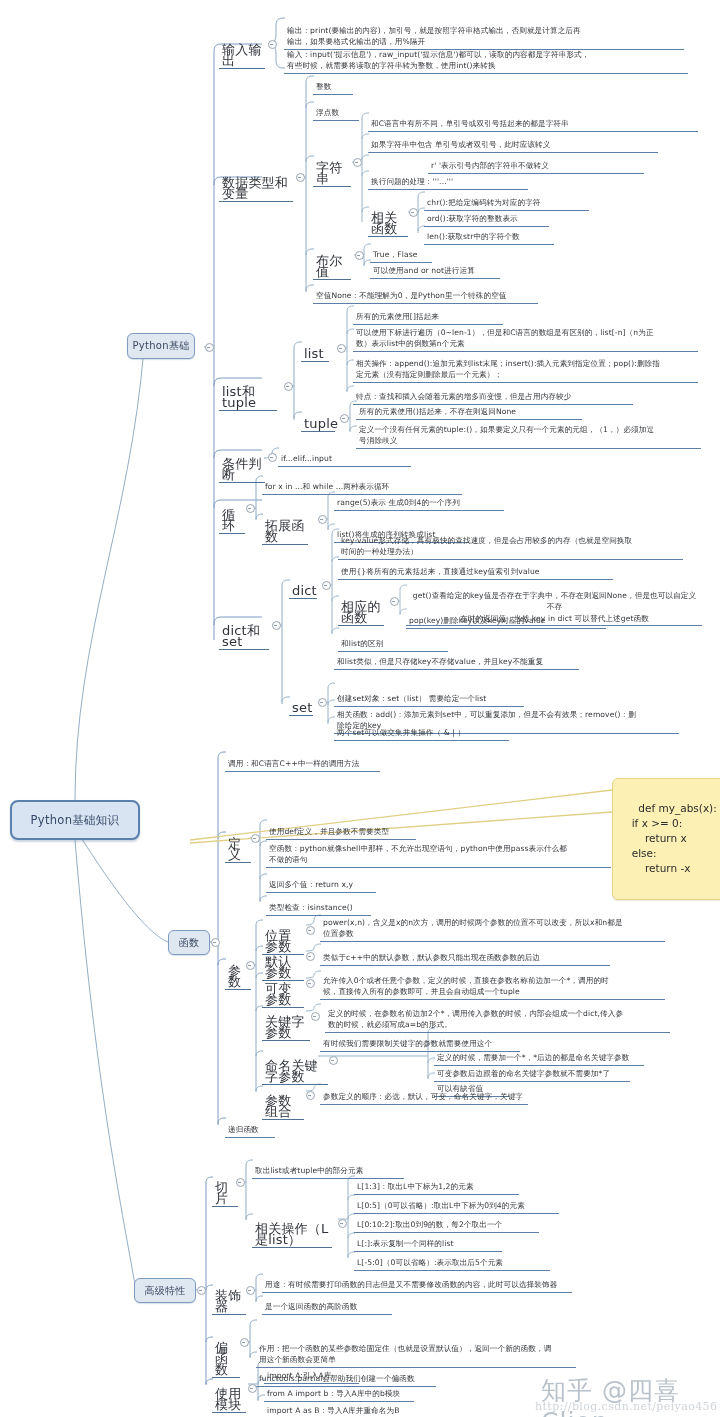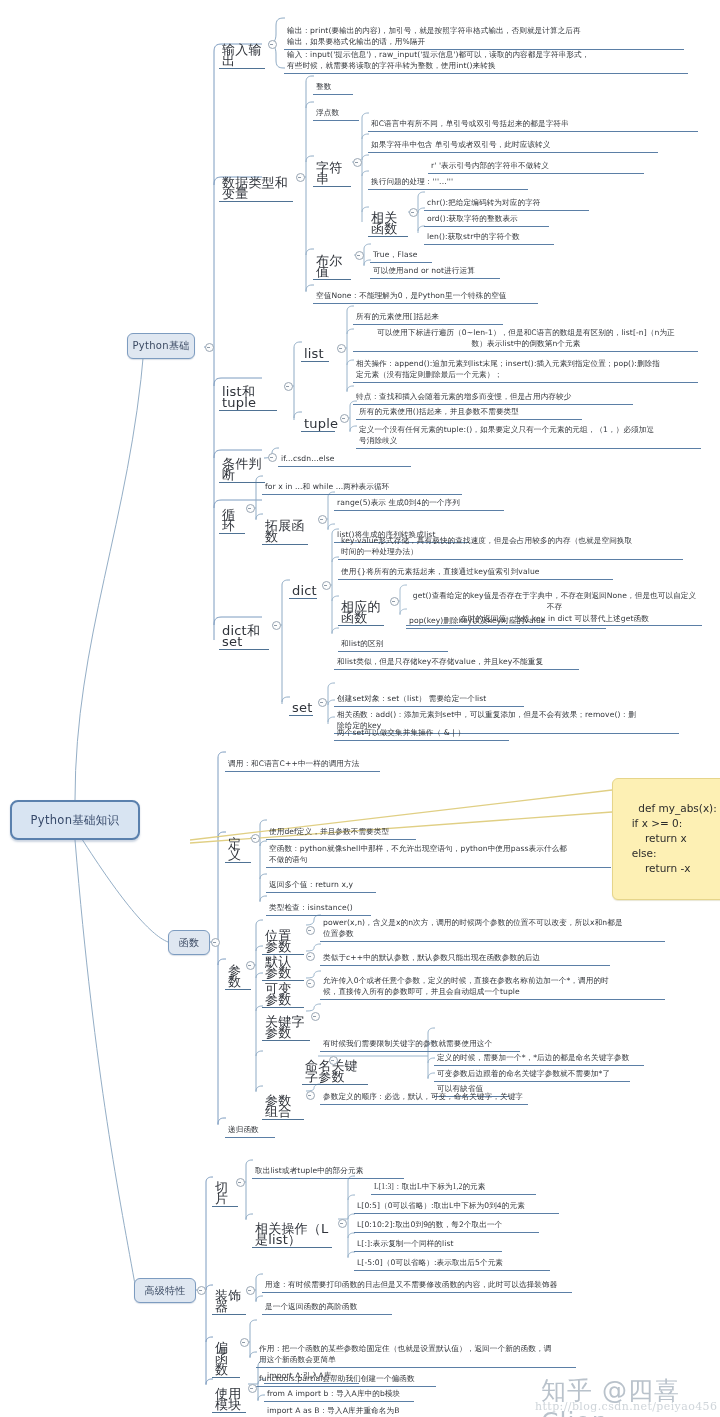--- a/index.html
+++ b/index.html
@@ -463,50 +463,50 @@
   </div>
   <div class="toggle" style="left:284px;top:382px;"></div>
 
   <div class="node branch" style="left:301px;top:337px;width:28px;">
     <span>list</span>
   </div>
   <div class="toggle" style="left:337px;top:344px;"></div>
   <div class="node leaf" style="left:353px;top:300px;width:150px;">
     <span>所有的元素使用[]括起来</span>
   </div>
-  <div class="node leaf" style="left:353px;top:316px;width:345px;text-align:center;">
+  <div class="node leaf" style="left:353px;top:316px;width:345px;">
     <span>可以使用下标进行遍历（0~len-1），但是和C语言的数组是有区别的，list[-n]（n为正
 数）表示list中的倒数第n个元素</span>
   </div>
   <div class="node leaf" style="left:353px;top:347px;width:345px;">
     <span>相关操作：append():追加元素到list末尾；insert():插入元素到指定位置；pop():删除指
 定元素（没有指定则删除最后一个元素）；</span>
   </div>
   <div class="node leaf" style="left:353px;top:380px;width:280px;">
     <span>特点：查找和插入会随着元素的增多而变慢，但是占用内存较少</span>
   </div>
 
   <div class="node branch" style="left:301px;top:407px;width:34px;">
     <span>tuple</span>
   </div>
   <div class="toggle" style="left:340px;top:414px;"></div>
   <div class="node leaf" style="left:356px;top:395px;width:226px;">
-    <span>所有的元素使用()括起来，并且参数不需要类型</span>
+    <span>所有的元素使用()括起来，不存在则返回None</span>
   </div>
   <div class="node leaf" style="left:356px;top:413px;width:345px;">
     <span>定义一个没有任何元素的tuple:()，如果要定义只有一个元素的元组，（1，）必须加逗
 号消除歧义</span>
   </div>
 
   <div class="node branch" style="left:219px;top:447px;width:46px;">
     <span>条件判断</span>
   </div>
   <div class="toggle" style="left:268px;top:453px;"></div>
   <div class="node leaf" style="left:278px;top:442px;width:133px;">
-    <span>if...csdn...else</span>
+    <span>if...elif...input</span>
   </div>
 
   <div class="node branch" style="left:219px;top:498px;width:26px;">
     <span>循环</span>
   </div>
   <div class="toggle" style="left:246px;top:504px;"></div>
   <div class="node leaf" style="left:262px;top:470px;width:200px;">
     <span>for x in ...和 while  ...两种表示循环</span>
   </div>
   <div class="node branch" style="left:262px;top:509px;width:46px;">
@@ -619,25 +619,29 @@
   <div class="toggle" style="left:306px;top:979px;"></div>
   <div class="node leaf" style="left:320px;top:964px;width:345px;">
     <span>允许传入0个或者任意个参数，定义的时候，直接在参数名称前边加一个*，调用的时
 候，直接传入所有的参数即可，并且会自动组成一个tuple</span>
   </div>
 
   <div class="node branch" style="left:262px;top:1005px;width:48px;">
     <span>关键字参数</span>
   </div>
   <div class="toggle" style="left:311px;top:1012px;"></div>
+  <div class="node leaf" style="left:325px;top:997px;width:345px;">
+    <span>定义的时候，在参数名前边加2个*，调用传入参数的时候，内部会组成一个dict,传入参
+数的时候，就必须写成a=b的形式。</span>
+  </div>
 
   <div class="node leaf" style="left:320px;top:1027px;width:200px;">
     <span>有时候我们需要限制关键字的参数就需要使用这个</span>
   </div>
-  <div class="node branch" style="left:262px;top:1049px;width:66px;margin-left:40px;">
+  <div class="node branch" style="left:262px;top:1049px;width:66px;">
     <span>命名关键字参数</span>
   </div>
   <div class="toggle" style="left:329px;top:1056px;"></div>
   <div class="node leaf" style="left:434px;top:1057px;width:196px;">
     <span>可变参数后边跟着的命名关键字参数就不需要加*了</span>
   </div>
   <div class="node leaf" style="left:434px;top:1041px;width:210px;">
     <span>定义的时候，需要加一个*，*后边的都是命名关键字参数</span>
   </div>
   <div class="node leaf" style="left:434px;top:1072px;width:75px;">
@@ -668,21 +672,21 @@
     <span>切片</span>
   </div>
   <div class="toggle" style="left:236px;top:1178px;"></div>
   <div class="node leaf" style="left:252px;top:1154px;width:152px;">
     <span>取出list或者tuple中的部分元素</span>
   </div>
   <div class="node branch" style="left:252px;top:1212px;width:80px;">
     <span>相关操作（L是list）</span>
   </div>
   <div class="toggle" style="left:338px;top:1219px;"></div>
-  <div class="node leaf" style="left:371px;top:1170px;width:165px;font-family:Liberation Serif, serif;">
+  <div class="node leaf" style="left:354px;top:1170px;width:165px;">
     <span>L[1:3]：取出L中下标为1,2的元素</span>
   </div>
   <div class="node leaf" style="left:354px;top:1189px;width:205px;">
     <span>L[0:5]（0可以省略）:取出L中下标为0到4的元素</span>
   </div>
   <div class="node leaf" style="left:354px;top:1208px;width:185px;">
     <span>L[0:10:2]:取出0到9的数，每2个取出一个</span>
   </div>
   <div class="node leaf" style="left:354px;top:1227px;width:148px;">
     <span>L[:]:表示复制一个同样的list</span>

